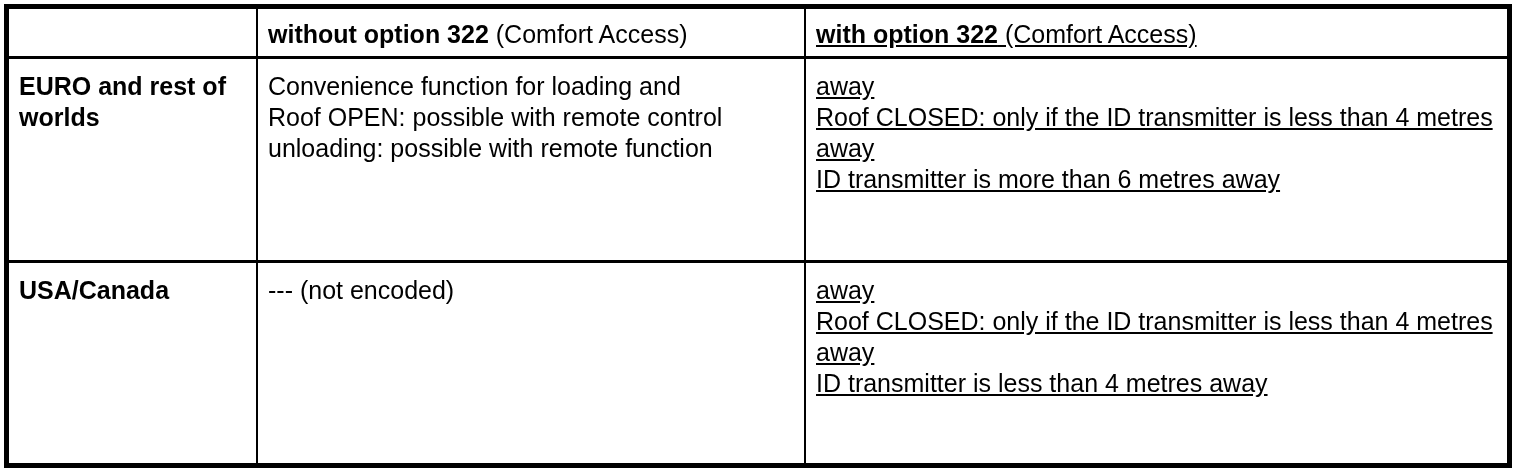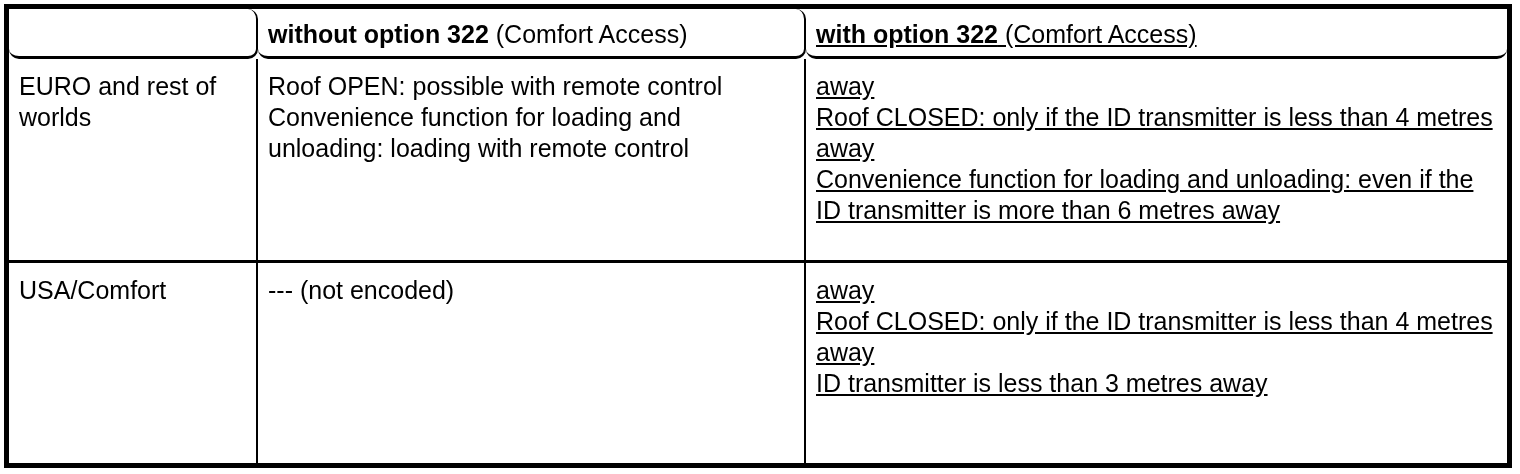--- a/index.html
+++ b/index.html
@@ -36,28 +36,27 @@
     font-size: 25px;
     line-height: 31px;
     overflow: hidden;
   }
   .cell.last-col { border-right: none; text-decoration: underline; }
   .cell.last-row { border-bottom: none; }
 
   .cell.head {
     padding-top: 10px;
     font-weight: 700;
-    border-radius: 10px;
   }
   .cell.head .head-rest {
     font-weight: 400;
   }
 
   .cell.region {
-    font-weight: 400;
+    font-weight: 700;
   }
   .cell.region .region-text {
     display: block;
     max-width: 228px;
   }
 
   .cell.content .line {
     white-space: nowrap;
   }
 </style>
@@ -74,41 +73,40 @@
 
   <div class="cell head last-col">
     <span class="head-bold">with option 322</span><span class="head-rest"> (Comfort Access)</span>
   </div>
 
   <div class="cell region">
     <span class="region-text">EURO and rest of worlds</span>
   </div>
 
   <div class="cell content">
+      <div class="line">Convenience function for loading and</div>
       <div class="line">Roof OPEN: possible with remote control</div>
-      <div class="line">Convenience function for loading and</div>
-      <div class="line">unloading: loading with remote control</div>
+      <div class="line">unloading: possible with remote function</div>
     </div>
 
   <div class="cell content last-col">
       <div class="line">away</div>
       <div class="line">Roof CLOSED: only if the ID transmitter is less than 4 metres</div>
       <div class="line">away</div>
-      <div class="line">Convenience function for loading and unloading: even if the</div>
       <div class="line">ID transmitter is more than 6 metres away</div>
     </div>
 
   <div class="cell region last-row">
-    <span class="region-text">USA/Comfort</span>
+    <span class="region-text">USA/Canada</span>
   </div>
 
   <div class="cell content last-row">
       <div class="line">--- (not encoded)</div>
     </div>
 
   <div class="cell content last-col last-row">
       <div class="line">away</div>
       <div class="line">Roof CLOSED: only if the ID transmitter is less than 4 metres</div>
       <div class="line">away</div>
-      <div class="line">ID transmitter is less than 3 metres away</div>
+      <div class="line">ID transmitter is less than 4 metres away</div>
     </div>
 
 </div>
 
 </body></html>

